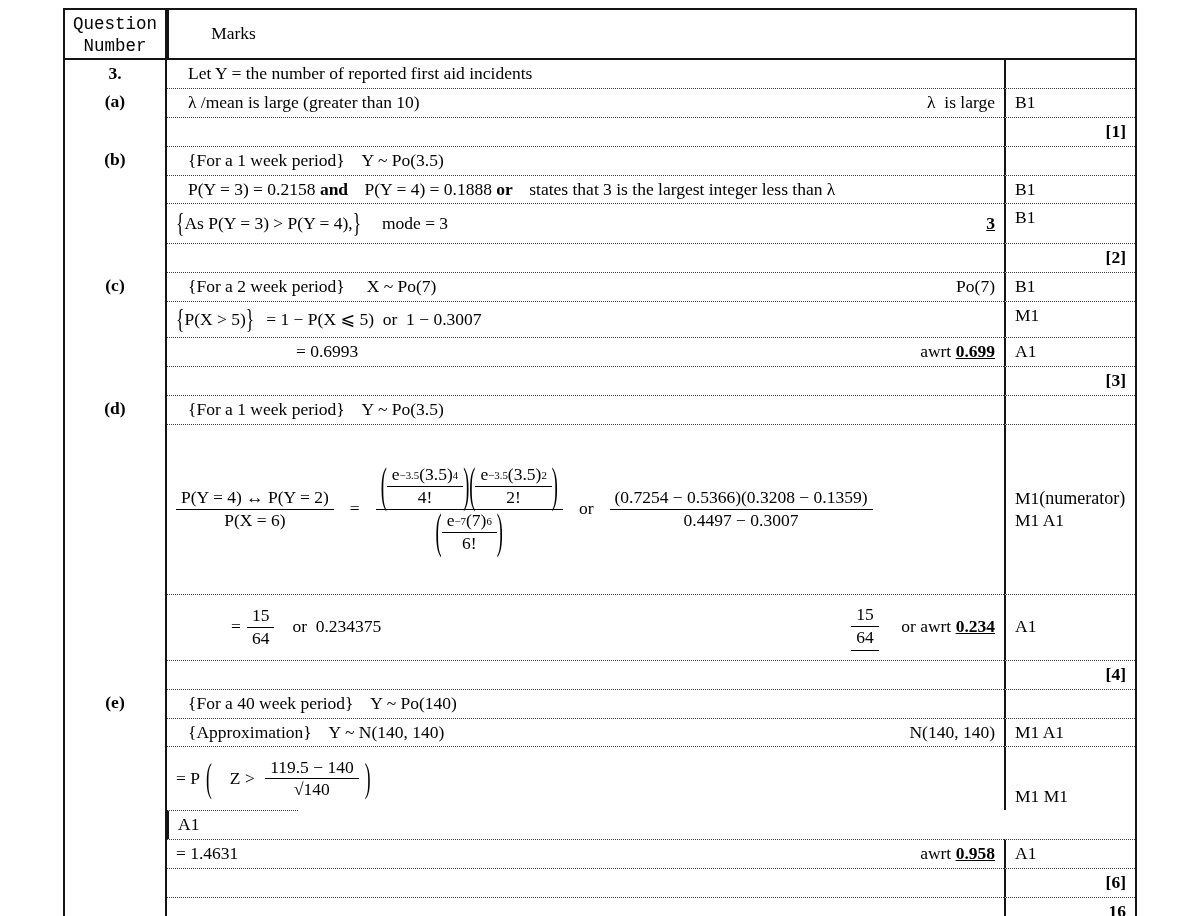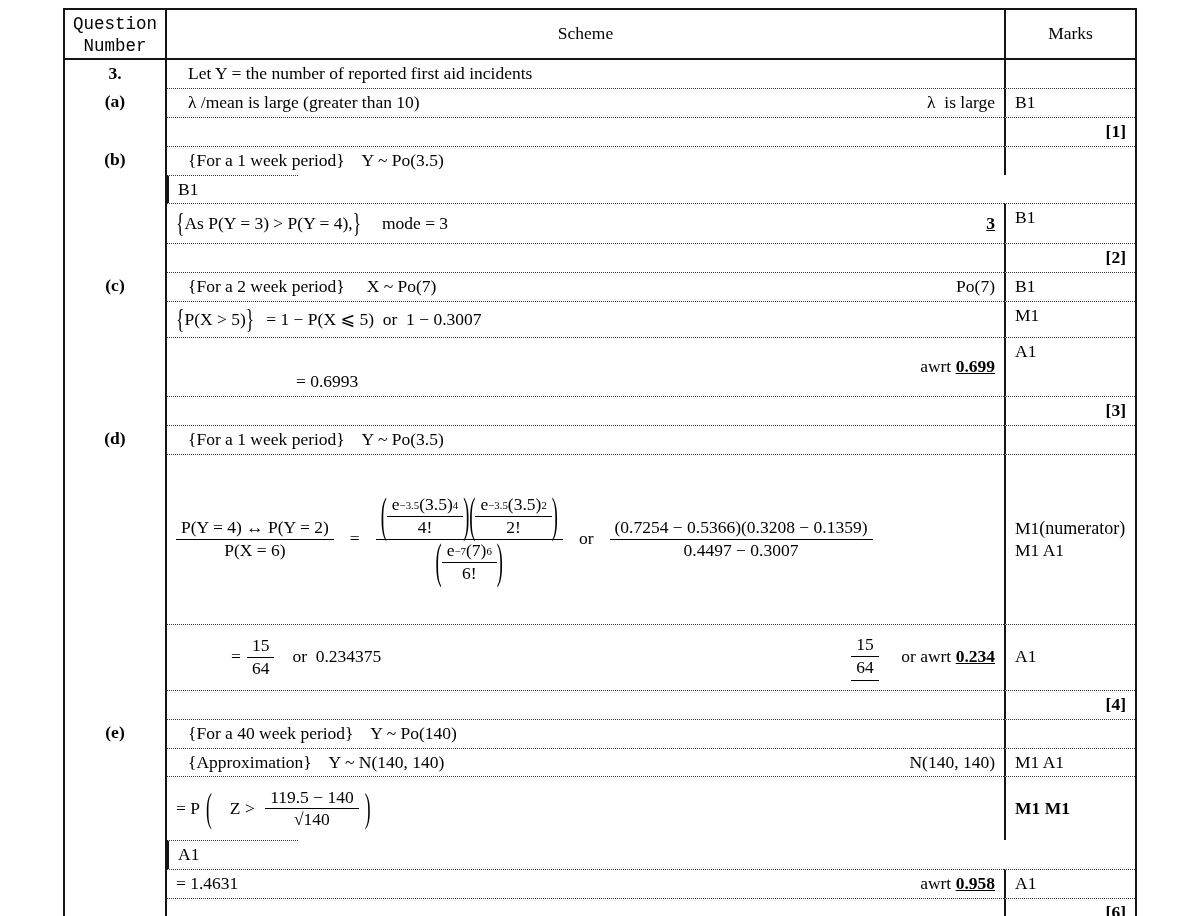--- a/index.html
+++ b/index.html
@@ -48,46 +48,43 @@
   .mathline { display:flex; align-items:center; gap:16px; width:100%; }
   .grp { display:inline-flex; align-items:center; gap:6px; }
   .pgroup { display:inline-flex; align-items:center; }
   .stretch { display:inline-block; transform-origin:center; font-weight:400; }
   .sy16 { transform:scaleY(1.6); }
   .sy22 { transform:scaleY(2.3); }
   .sy28 { transform:scaleY(2.6); font-size:1.05em; }
   .sy14 { transform:scaleY(1.45); }
   .sqrt { white-space:nowrap; }
   .sqrt .rad { border-top:1.4px solid #000; }
-  .ind120 { margin-left:120px;margin-top:30px; }
+  .ind120 { margin-left:120px; }
   .ind55 { margin-left:55px; }
   .h-bmode .sc { min-height:40px; }
   .h-cwork .sc { min-height:36px; }
   .h-dwork .sc { min-height:170px; }
   .h-dwork .mc { justify-content:center; }
   .h-dres .sc { min-height:66px; }
   .h-dres .mc { justify-content:center; }
   .h-ez .sc { min-height:64px; }
-  .h-ez .mc { justify-content:center;font-weight:bold; }
+  .h-ez .mc { justify-content:flex-end; }
   .h-ez2 .sc { min-height:38px; }
   .h-gt .sc, .h-gt .mc { min-height:24px; }
 </style>
 </head>
 <body>
 
 <div class="mtable">
 
   <div class="row header-row">
     <div class="qc">
       <div>Question</div>
       <div>Number</div>
     </div>
-    <div class="sc">
-      <span>Scheme</span>
-    </div>
     <div class="mc">
       <span>Marks</span>
     </div>
   </div>
 
   <div class="row">
     <div class="qc"><span>3.</span></div>
     <div class="sc">
         <span class="pre">Let Y = the number of reported first aid incidents</span>
       </div>
@@ -116,20 +113,25 @@
   <div class="row dot">
     <div class="qc"><span>(b)</span></div>
     <div class="sc">
         <span class="pre">{For a 1 week period}    Y ~ Po(3.5)</span>
       </div>
     <div class="mc"></div>
   </div>
 
   <div class="row dot">
     <div class="qc"></div>
+    <div class="sc">
+      <span>
+        <span class="pre">P(Y = 3) = 0.2158 </span><span class="kw">and</span><span class="pre"> P(Y = 4) = 0.1888 </span><span class="kw">or</span><span class="pre"> states that 3 is the largest integer less than λ</span>
+      </span>
+    </div>
     <div class="mc">
         <span>B1</span>
       </div>
   </div>
 
   <div class="row dot h-bmode">
     <div class="qc"></div>
     <div class="sc">
       <span>
         <span class="stretch sy16">{</span><span>As P(Y = 3) &gt; P(Y = 4),</span><span class="stretch sy16">}</span><span class="pre">  mode = 3</span>

